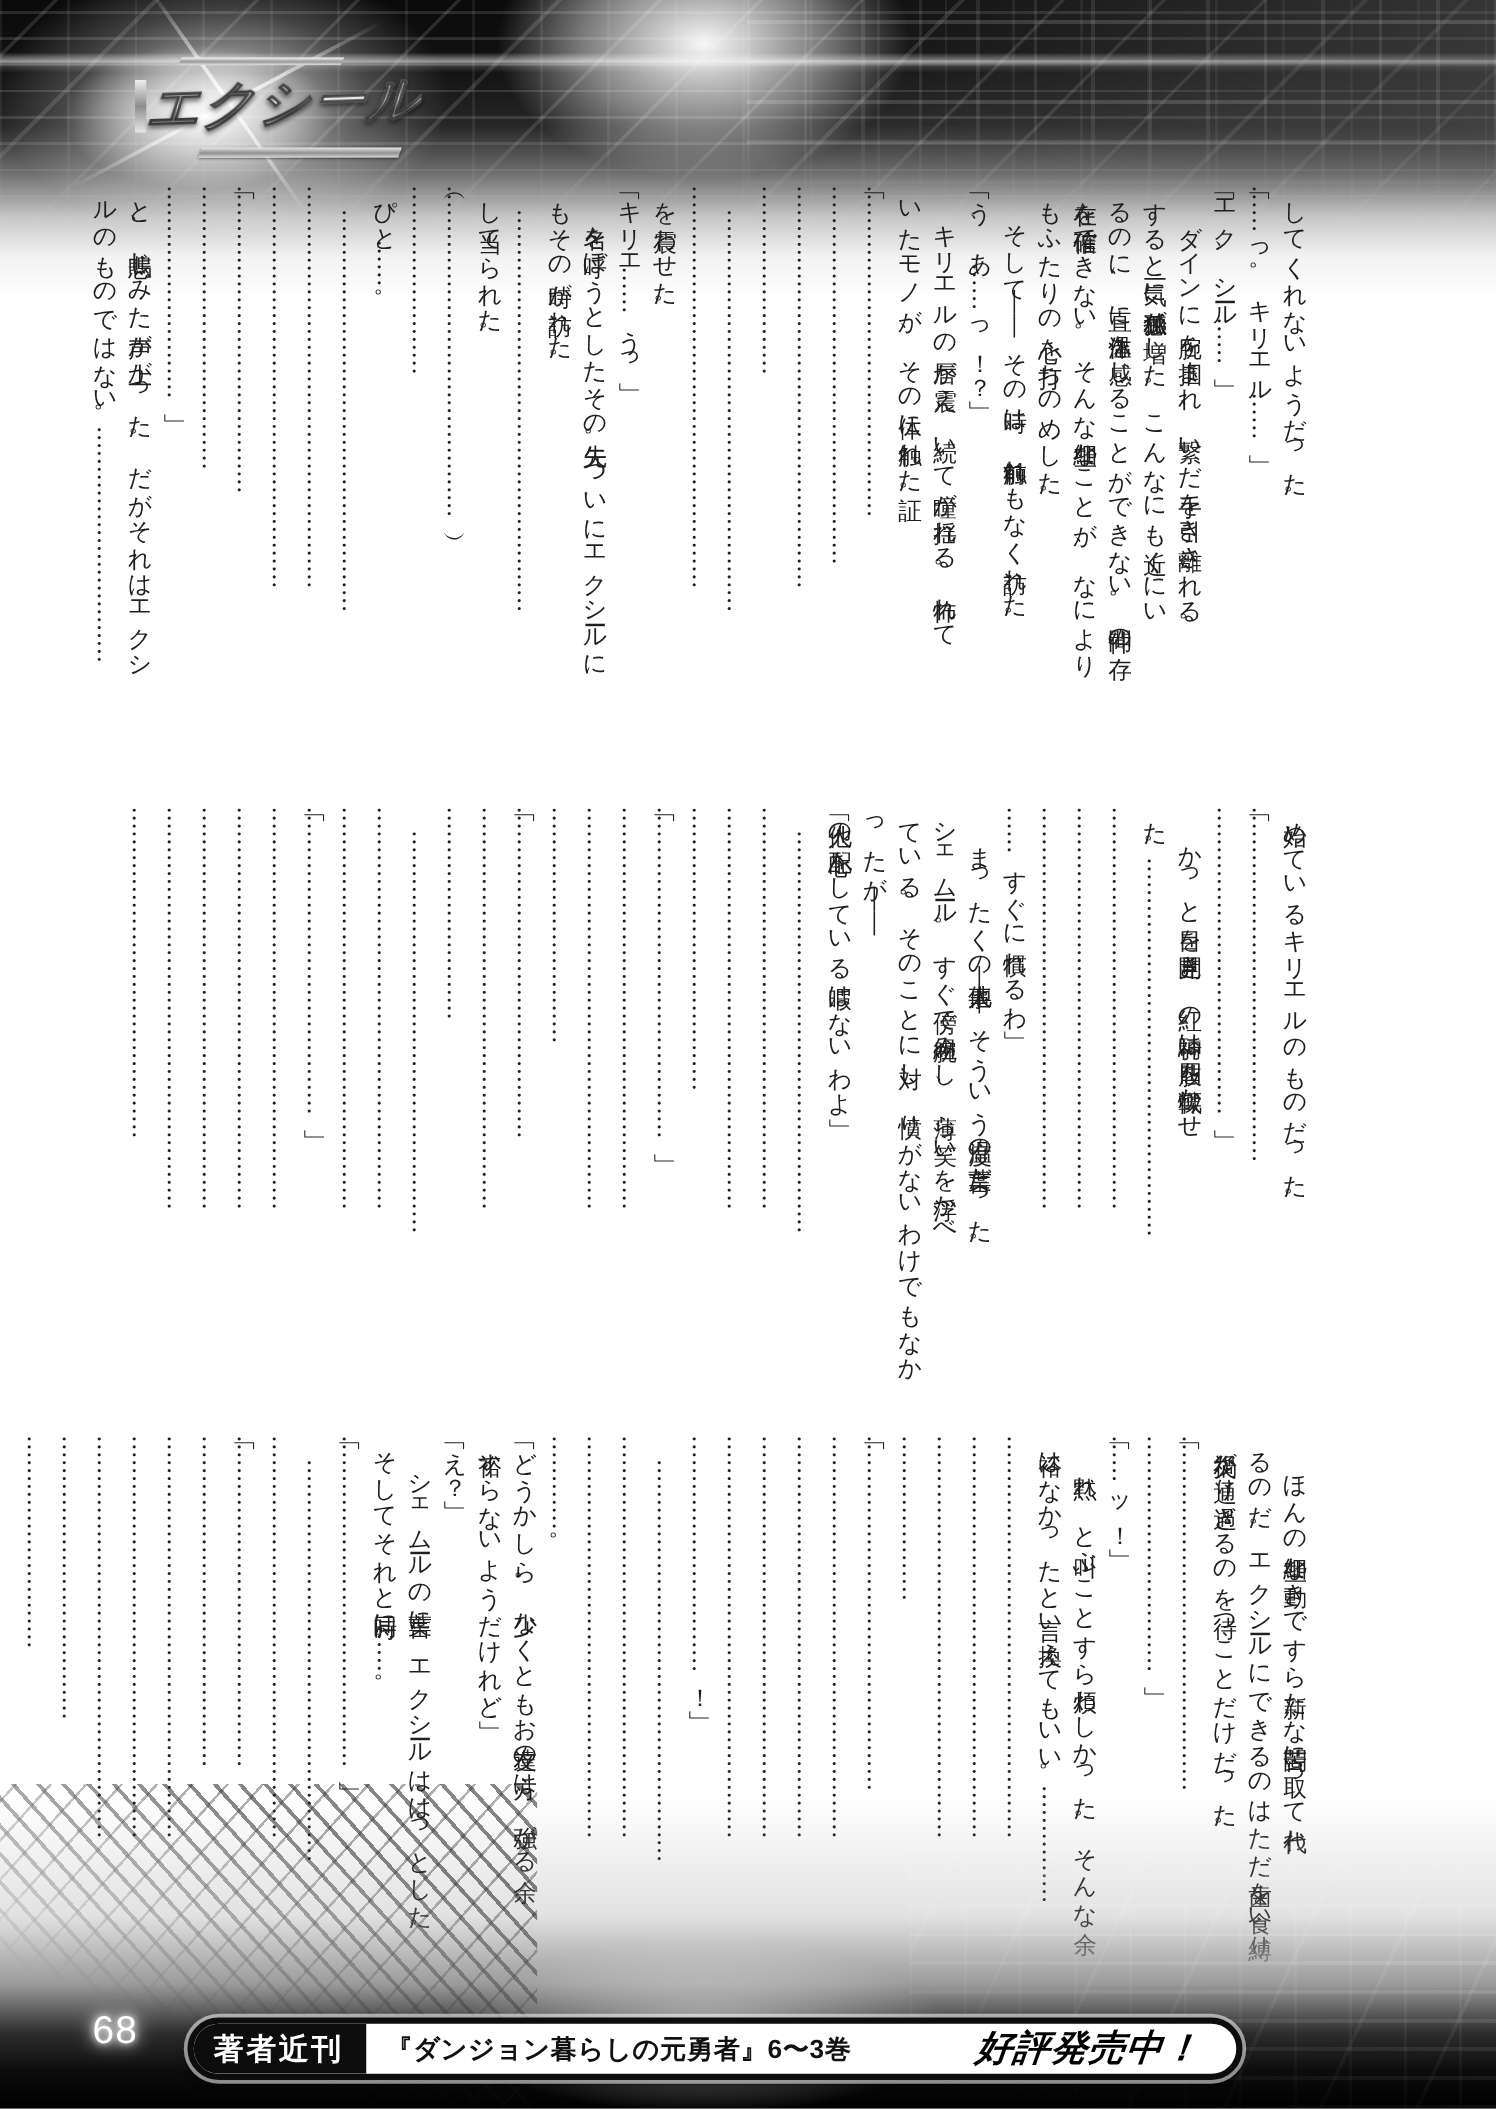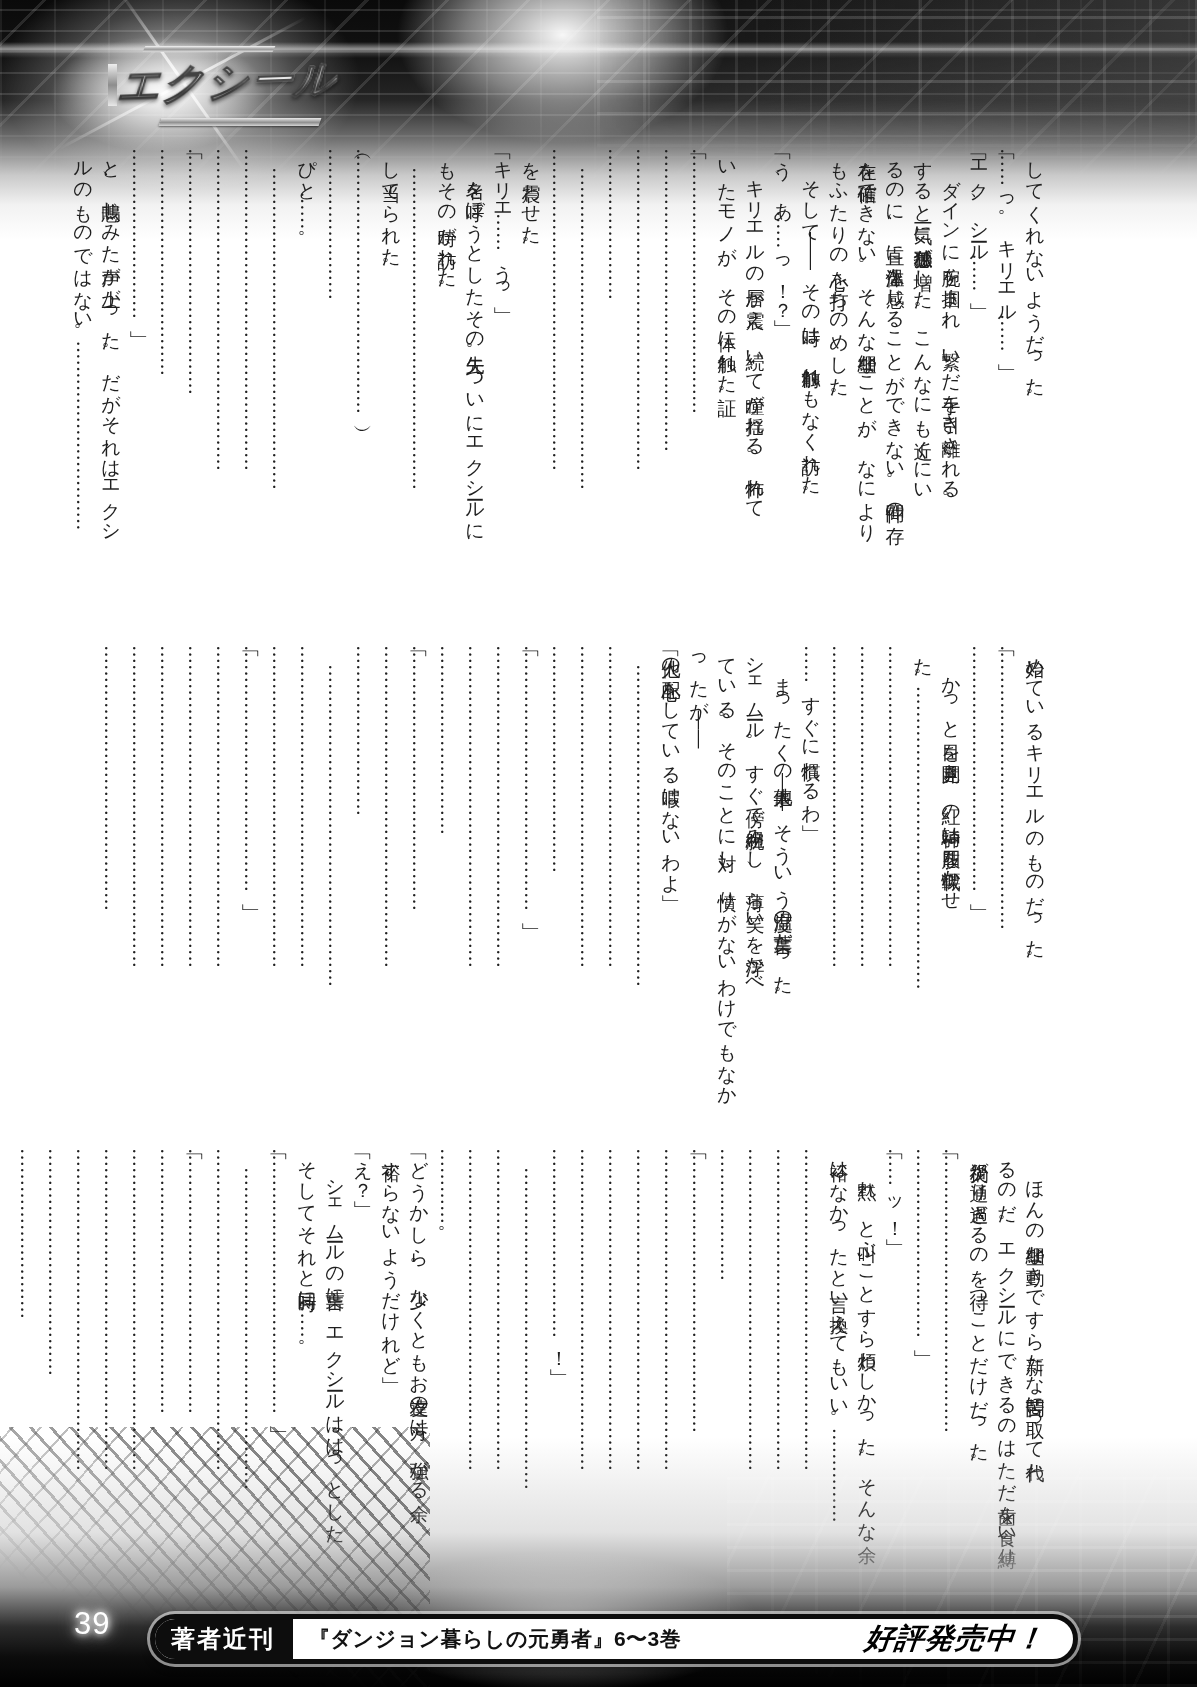--- a/index.html
+++ b/index.html
@@ -77,21 +77,21 @@
       repeating-linear-gradient(115deg, transparent 0 40px, rgba(255,255,255,.08) 40px 43px, transparent 43px 70px);
     -webkit-mask-image:linear-gradient(190deg,#000 40%,transparent 95%);
             mask-image:linear-gradient(190deg,#000 40%,transparent 95%);}
 
   
   .pagenum{position:absolute;left:74px;top:1606px;font-family:"Liberation Sans","DejaVu Sans",sans-serif;
     font-size:31px;color:#fff;letter-spacing:1px;
     text-shadow:0 0 6px #fff,0 0 12px rgba(255,255,255,.95),0 0 20px rgba(255,255,255,.7);}
 
   
-  .pubbar{position:absolute;left:150px;top:1614px;width:928px;height:50px;background:#fff;
+  .pubbar{position:absolute;left:150px;top:1614px;width:844px;height:50px;background:#fff;
     border:5px solid #0d0d0d;border-radius:28px;box-sizing:border-box;
     display:flex;align-items:center;overflow:hidden;
     box-shadow:0 0 0 3px rgba(255,255,255,.55), 0 3px 8px rgba(0,0,0,.6);}
   .pub-label{flex:0 0 auto;height:100%;background:#0d0d0d;color:#fff;
     display:flex;align-items:center;padding:0 18px 0 16px;
     font-family:"Liberation Sans","DejaVu Sans",sans-serif;font-weight:bold;font-size:24px;letter-spacing:2px;}
   .pub-book{margin-left:16px;font-family:"Liberation Sans","DejaVu Sans",sans-serif;
     font-weight:bold;font-size:21px;color:#111;letter-spacing:0.5px;}
   .pub-promo{margin-left:auto;margin-right:28px;font-family:"Liberation Sans","DejaVu Sans",sans-serif;
     font-weight:bold;font-style:italic;font-size:29px;color:#000;transform:skewX(-6deg);letter-spacing:1px;}
@@ -231,21 +231,21 @@
       <div class="tcol">……………………………………………</div>
       <div class="tcol">………………………………</div>
       <div class="tcol">………………………</div>
     </section>
 
   <div class="art-bottom">
     <div class="diag"></div>
     <div class="hex"></div>
   </div>
 
-  <div class="pagenum">39</div>
+  <div class="pagenum">68</div>
 
   <footer class="pubbar">
     <span class="pub-label">著者近刊</span>
     <span class="pub-book">『ダンジョン暮らしの元勇者』6〜3巻</span>
     <span class="pub-promo">好評発売中！</span>
   </footer>
 
 </div>
 
 </body></html>

